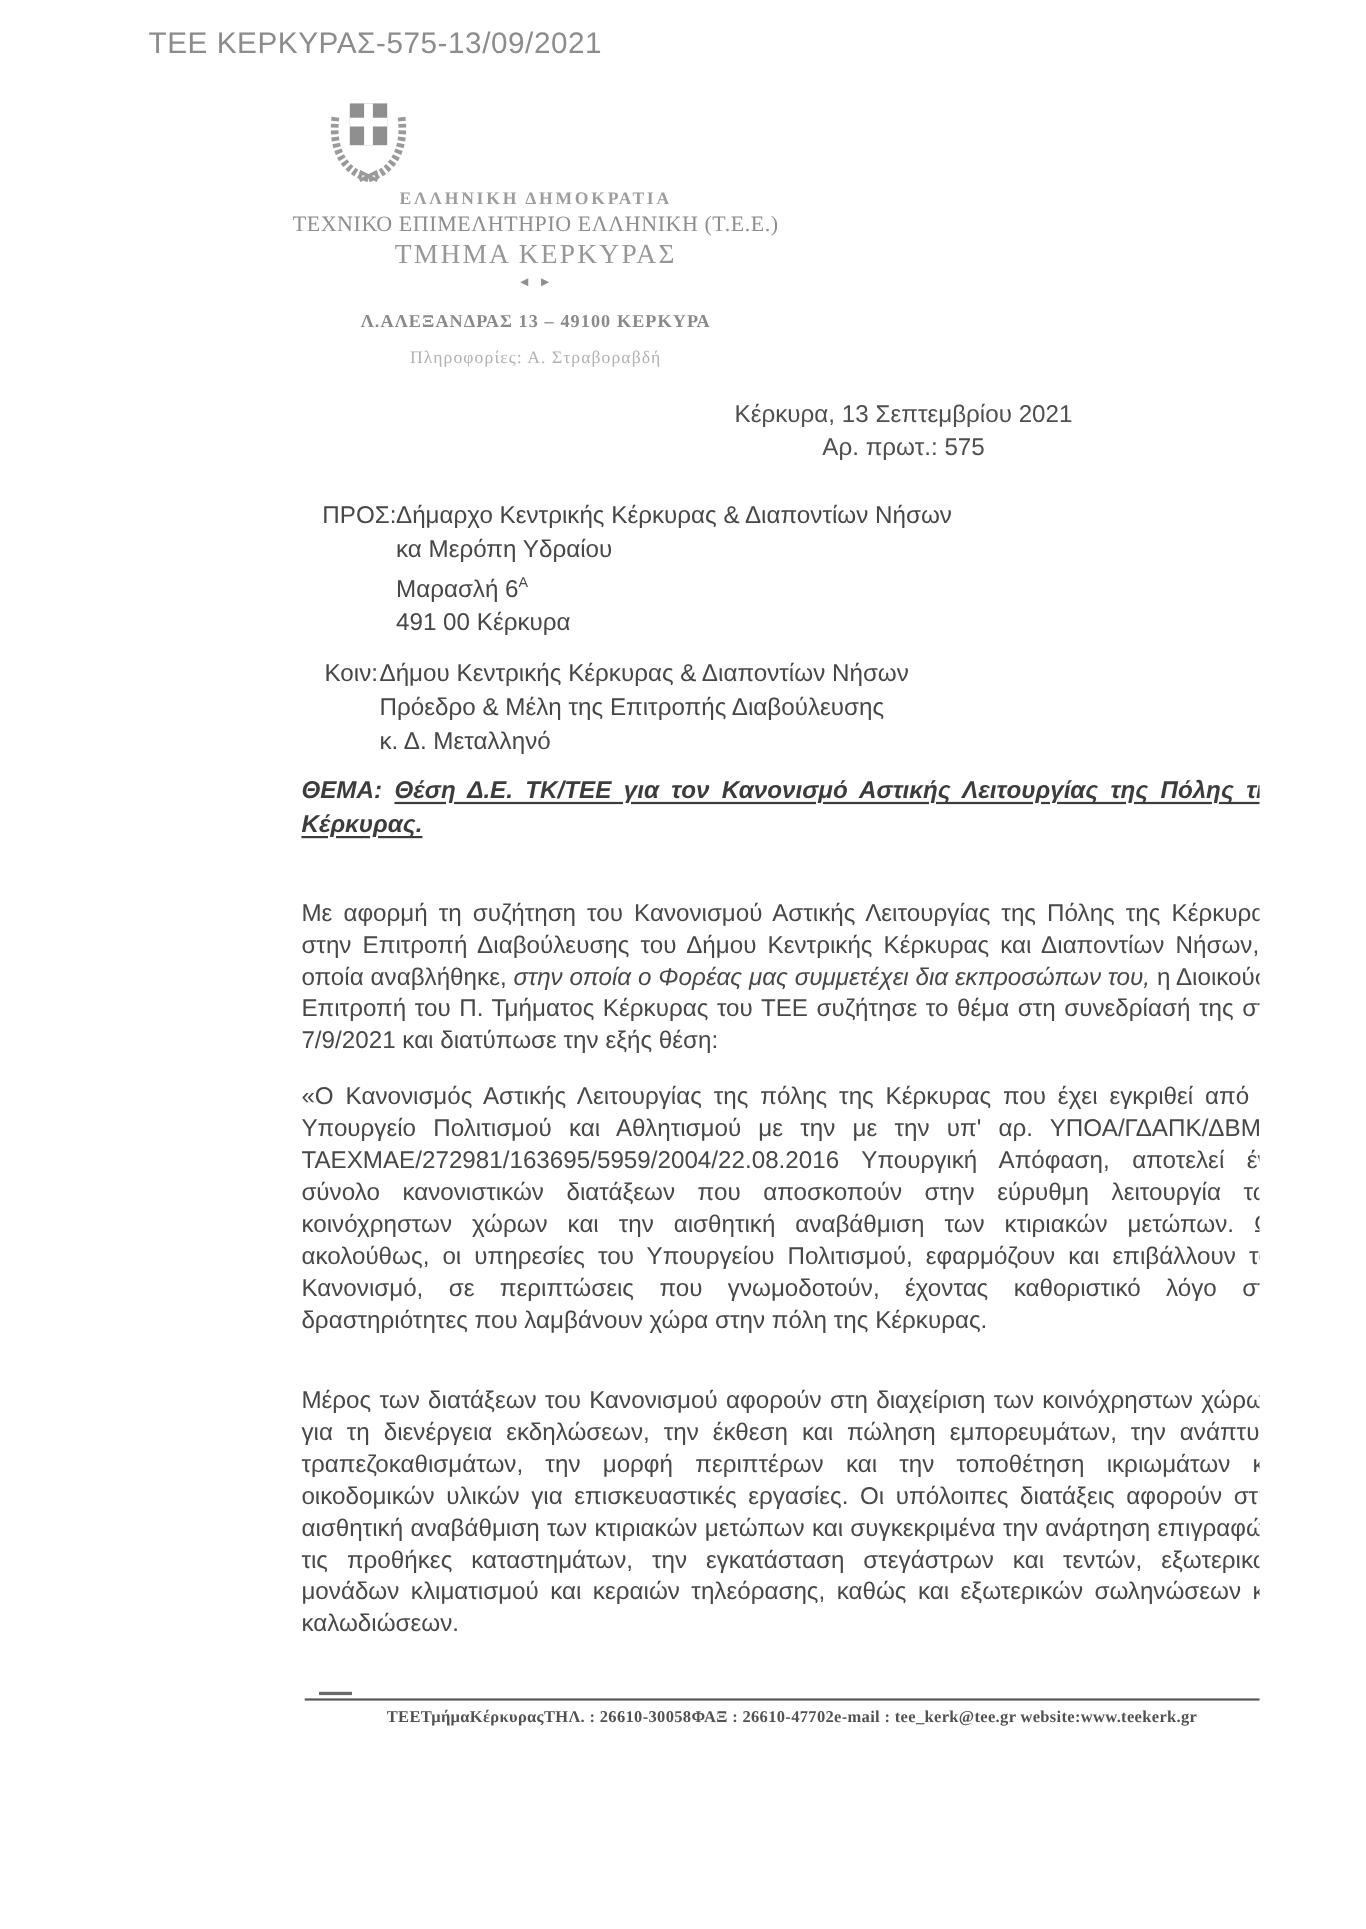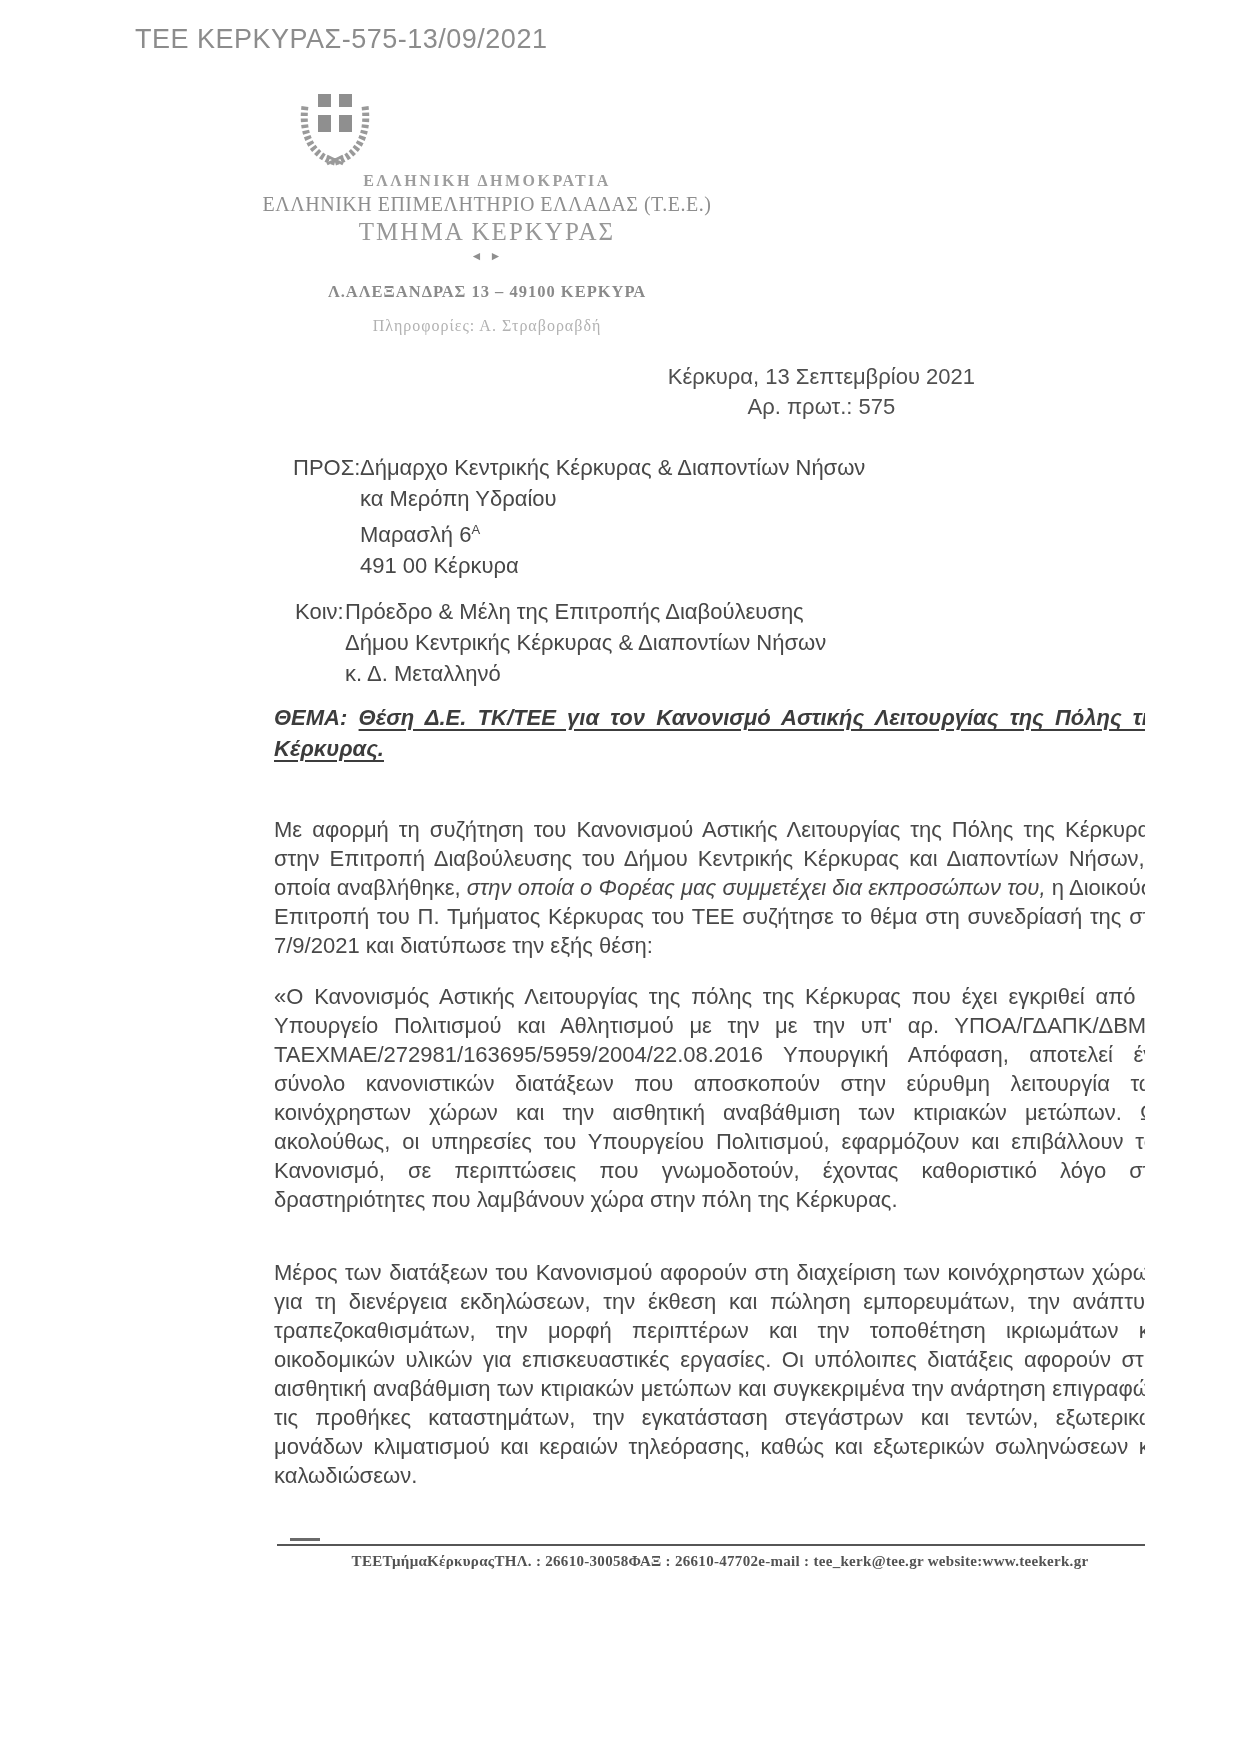--- a/index.html
+++ b/index.html
@@ -85,21 +85,21 @@
   <div class="letterhead">
     <svg class="emblem" width="88" height="80" viewBox="0 0 88 80" aria-hidden="true">
       <path d="M44,76 C22,70 10,50 14,20" fill="none" stroke="#9a9a9a" stroke-width="7" stroke-dasharray="3.5 2.5"></path>
       <path d="M44,76 C66,70 78,50 74,20" fill="none" stroke="#9a9a9a" stroke-width="7" stroke-dasharray="3.5 2.5"></path>
       <rect x="27" y="8" width="34" height="38" fill="#8f8f8f"></rect>
       <rect x="40" y="8" width="8" height="38" fill="#ffffff"></rect>
       <rect x="27" y="21" width="34" height="8" fill="#ffffff"></rect>
       <path d="M36,78 L52,70 M36,70 L52,78" stroke="#9a9a9a" stroke-width="3"></path>
     </svg>
     <div class="lh-state">ΕΛΛΗΝΙΚΗ ΔΗΜΟΚΡΑΤΙΑ</div>
-    <div class="lh-org">ΕΛΛΗΝΙΚΗ ΕΠΙΜΕΛΗΤΗΡΙΟ ΕΛΛΑΔΑΣ (Τ.Ε.Ε.)</div>
+    <div class="lh-org">ΤΕΧΝΙΚΟ ΕΠΙΜΕΛΗΤΗΡΙΟ ΕΛΛΗΝΙΚΗ (Τ.Ε.Ε.)</div>
     <div class="lh-dept">ΤΜΗΜΑ ΚΕΡΚΥΡΑΣ</div>
     <div class="lh-divider">◄ ►</div>
     <div class="lh-address">Λ.ΑΛΕΞΑΝΔΡΑΣ 13 – 49100 ΚΕΡΚΥΡΑ</div>
     <div class="lh-contact">Πληροφορίες: Α. Στραβοραβδή</div>
   </div>
 
   <div class="date-block">
     <div>Κέρκυρα, 13 Σεπτεμβρίου 2021</div>
     <div>Αρ. πρωτ.: 575</div>
   </div>
@@ -110,22 +110,22 @@
       <div>Δήμαρχο Κεντρικής Κέρκυρας &amp; Διαποντίων Νήσων</div>
       <div>κα Μερόπη Υδραίου</div>
       <div><span>Μαρασλή 6</span><sup>Α</sup></div>
       <div>491 00 Κέρκυρα</div>
     </div>
   </div>
 
   <div class="addr cc">
     <div class="label">Κοιν:</div>
     <div class="lines">
+      <div>Δήμου Κεντρικής Κέρκυρας &amp; Διαποντίων Νήσων</div>
       <div>Πρόεδρο &amp; Μέλη της Επιτροπής Διαβούλευσης</div>
-      <div>Δήμου Κεντρικής Κέρκυρας &amp; Διαποντίων Νήσων</div>
       <div>κ. Δ. Μεταλληνό</div>
     </div>
   </div>
 
   <div class="subject">
     <span class="label">ΘΕΜΑ:</span>
     <span> </span>
     <span class="topic">Θέση Δ.Ε. ΤΚ/ΤΕΕ για τον Κανονισμό Αστικής Λειτουργίας της Πόλης της Κέρκυρας.</span>
   </div>
 

